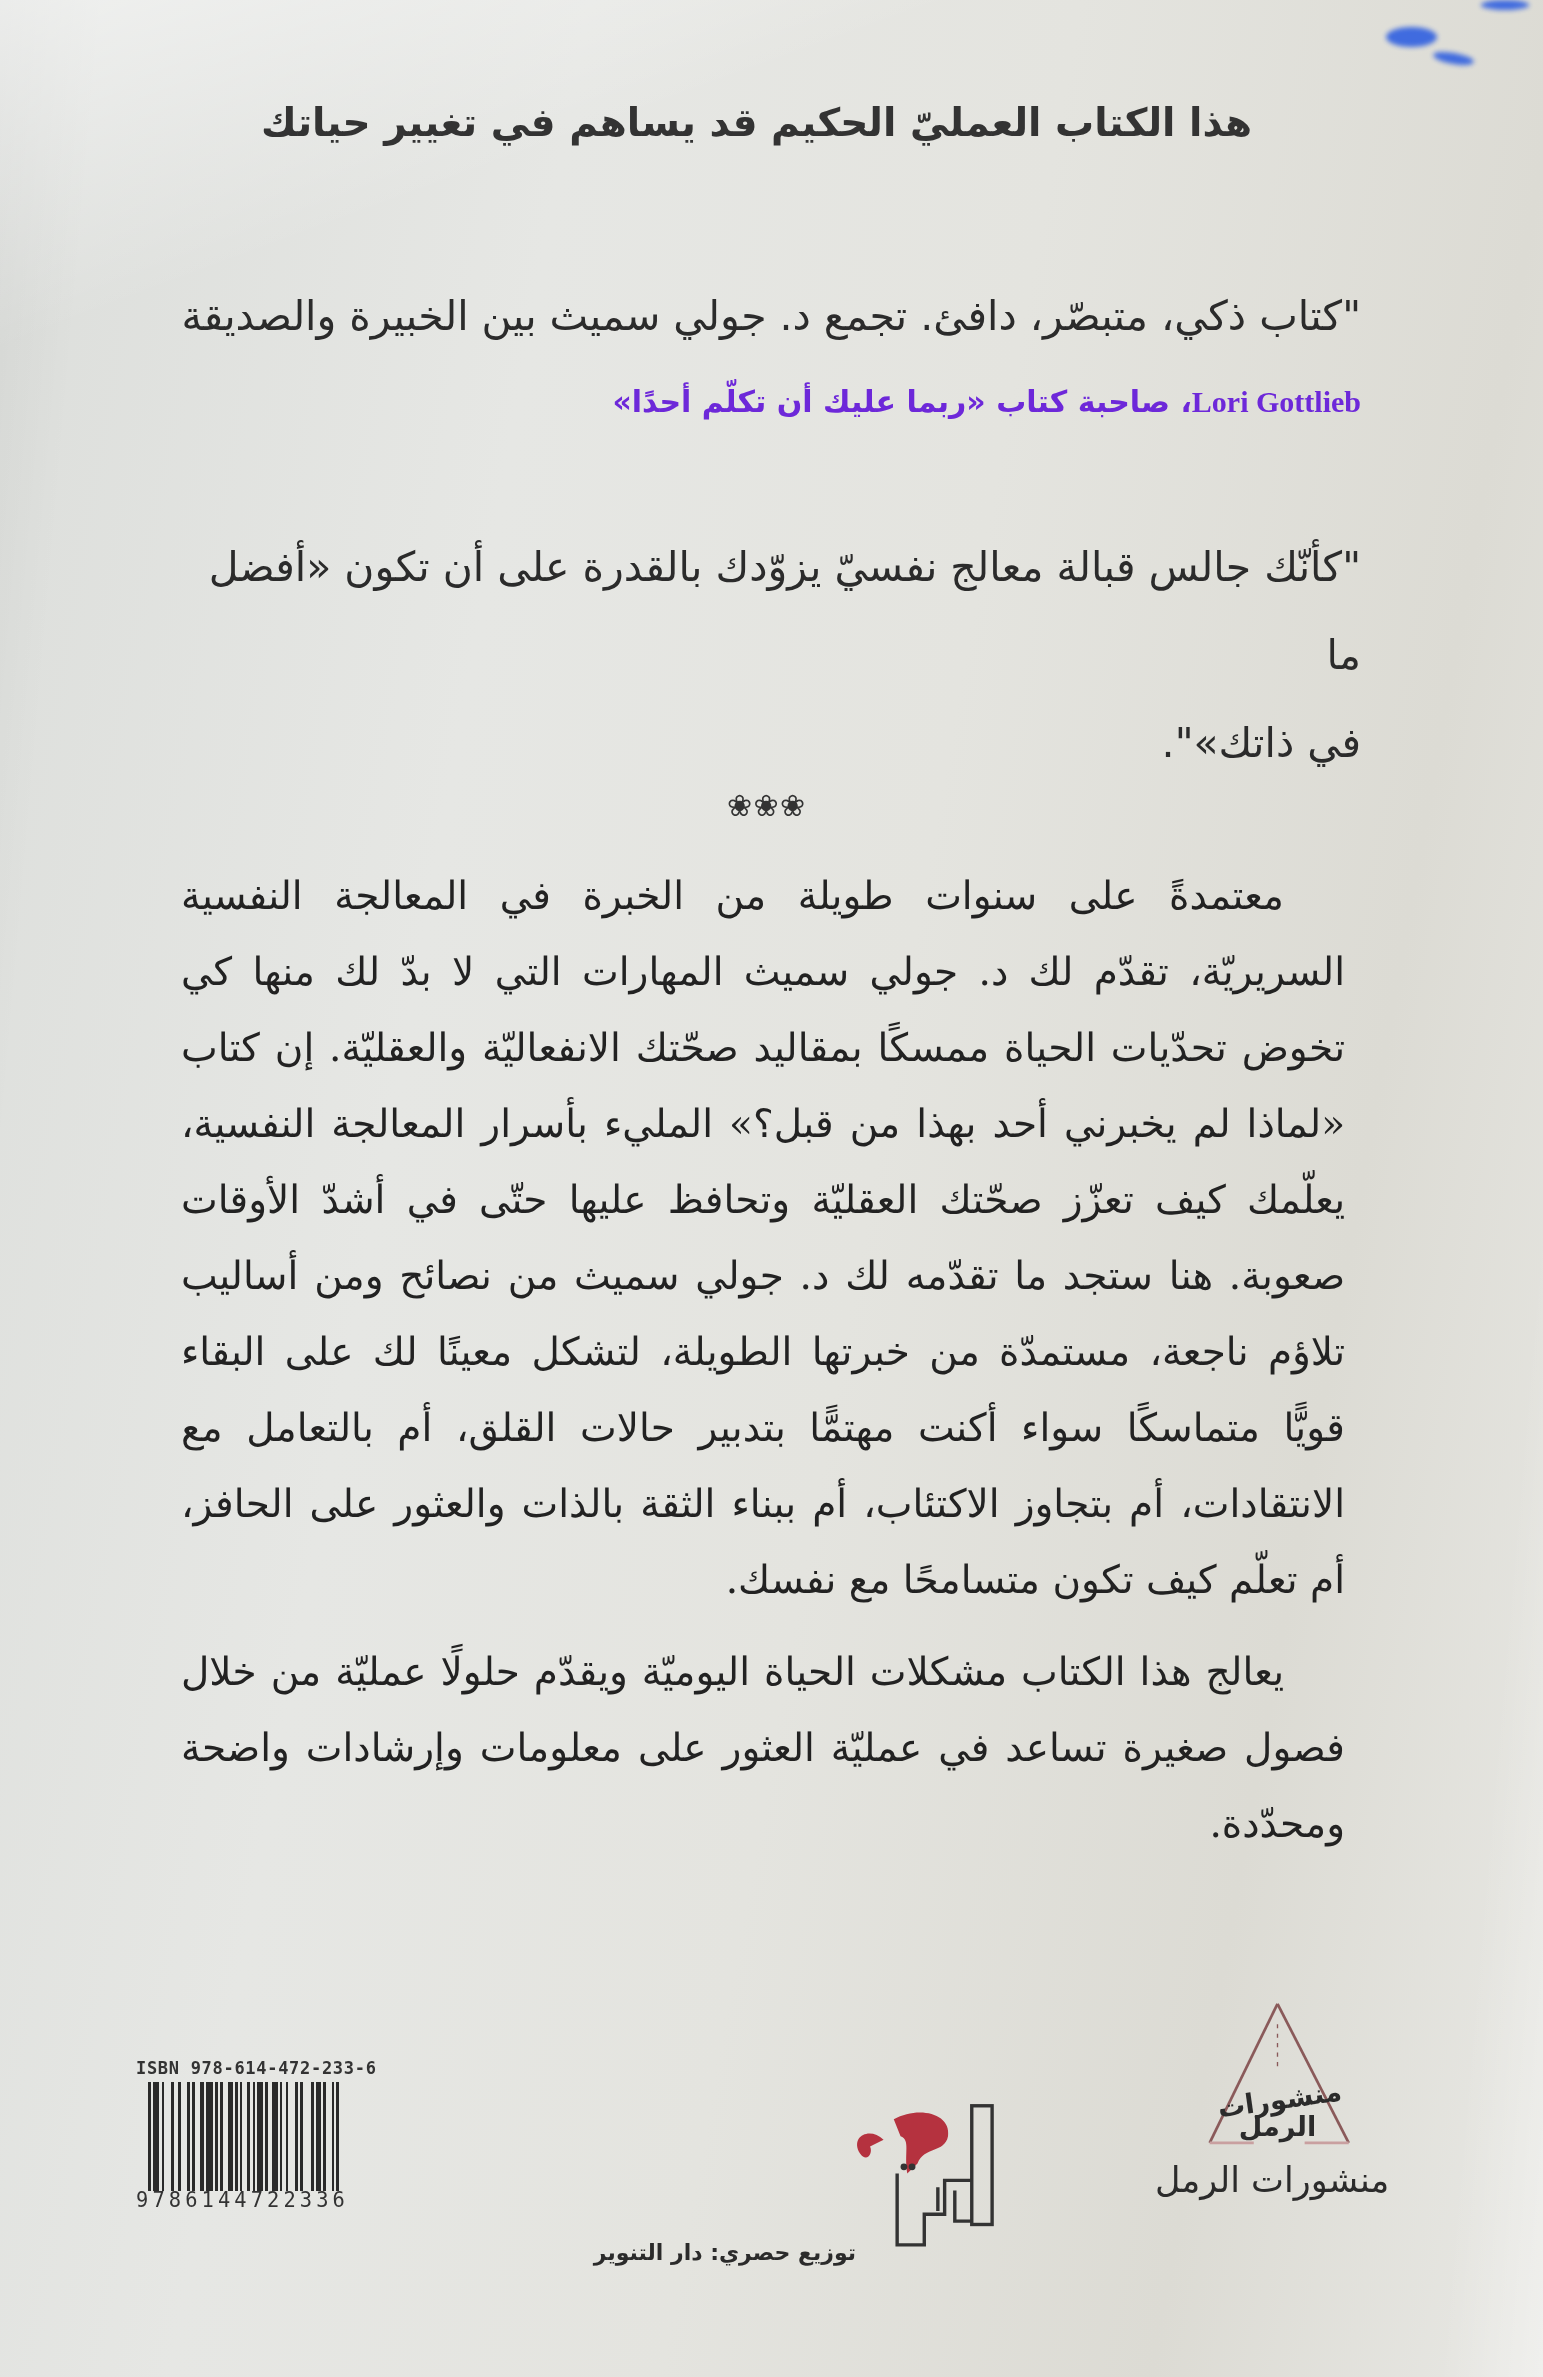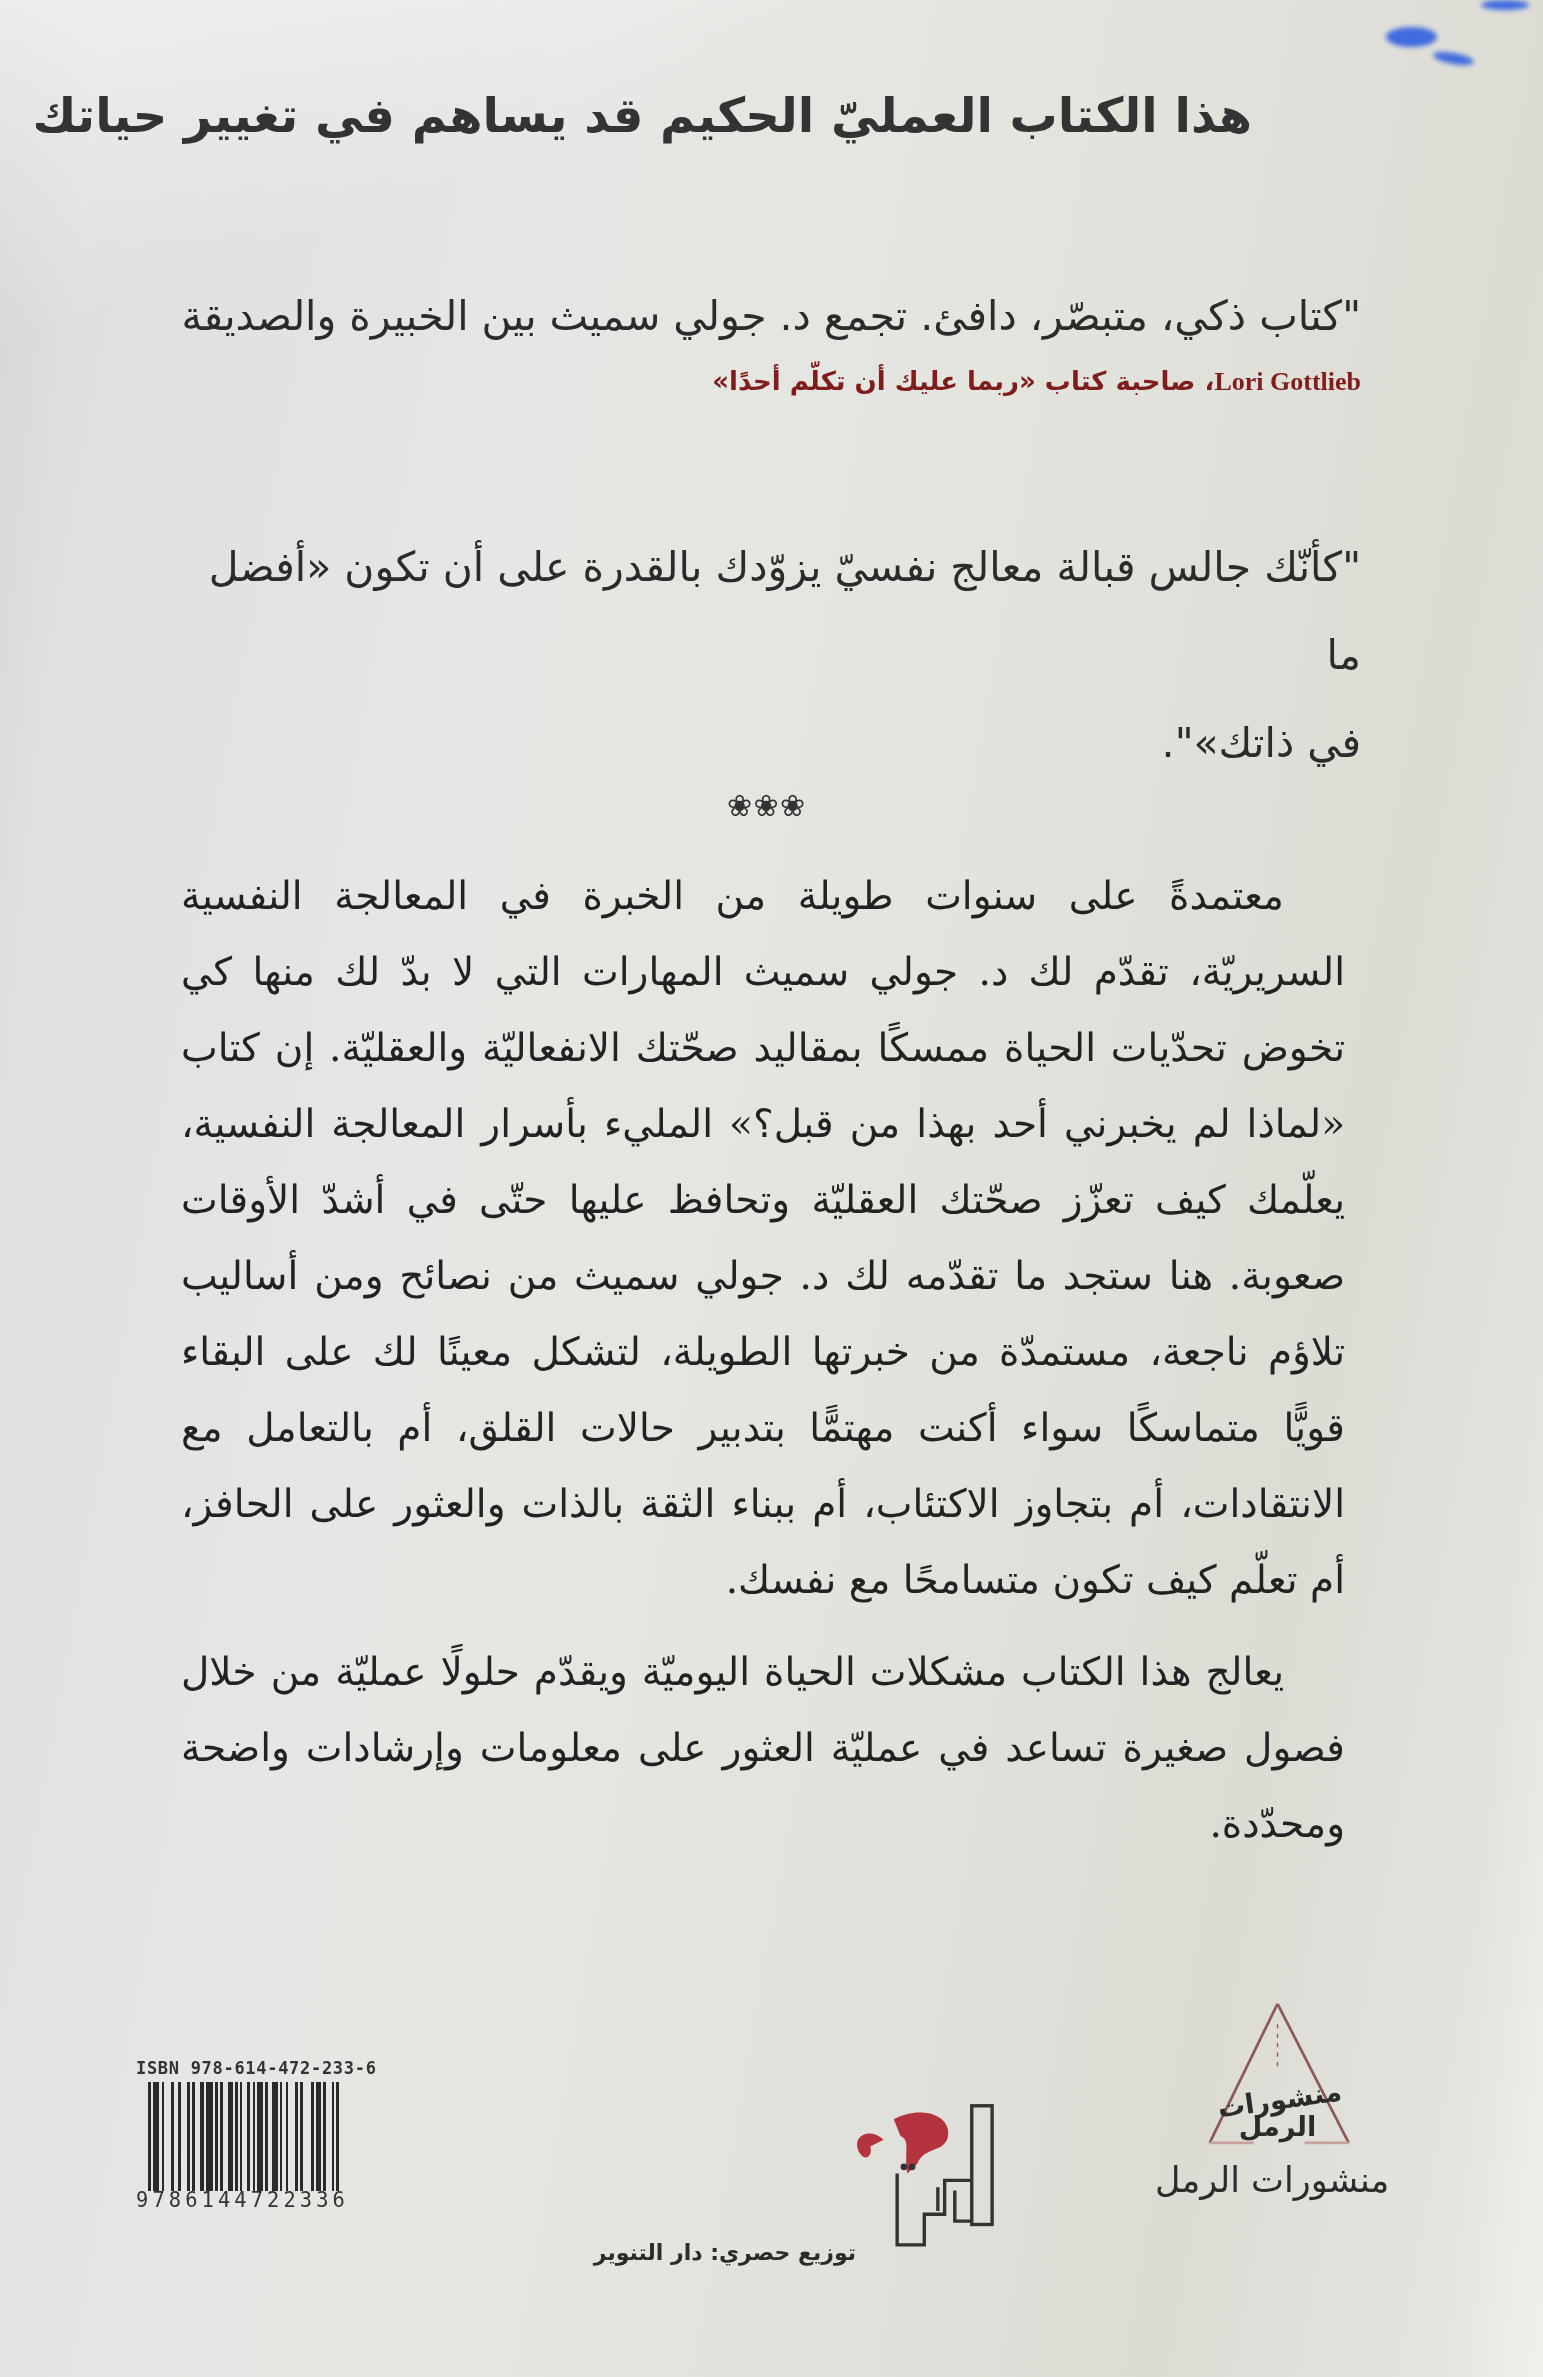--- a/index.html
+++ b/index.html
@@ -32,44 +32,44 @@
     }
     .page {
       position: absolute;
       left: 0; top: 0;
       width: 1544px;
       height: 2377px;
       direction: rtl;
     }
     .headline {
       position: absolute;
-      top: 87px;
+      top: 100px;
       right: 292px;
-      font-size: 48px;
+      font-size: 39px;
       font-weight: bold;
       color: #333;
       white-space: nowrap;
       letter-spacing: 0.3px;
     }
     .quote-block {
       position: absolute;
       right: 183px;
       width: 1196px;
     }
     .quote-text {
       font-size: 41px;
       line-height: 88px;
       color: #2b2b2b;
       margin: 0;
     }
     .attribution {
-      font-size: 26px;
-      font-weight: bold;
-      color: #7f1d1d;
-      margin-top: 6px;
+      font-size: 30px;
+      font-weight: bold;
+      color: #6d28d9;
+      margin-top: 24px;
       white-space: nowrap;
     }
     .attribution .latin {
       font-family: "Liberation Serif", serif;
       font-weight: bold;
       direction: ltr;
       unicode-bidi: embed;
     }
     .separator {
       position: absolute;

